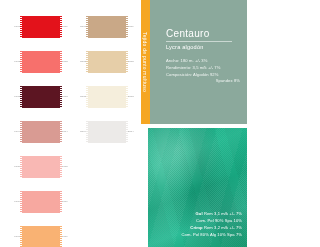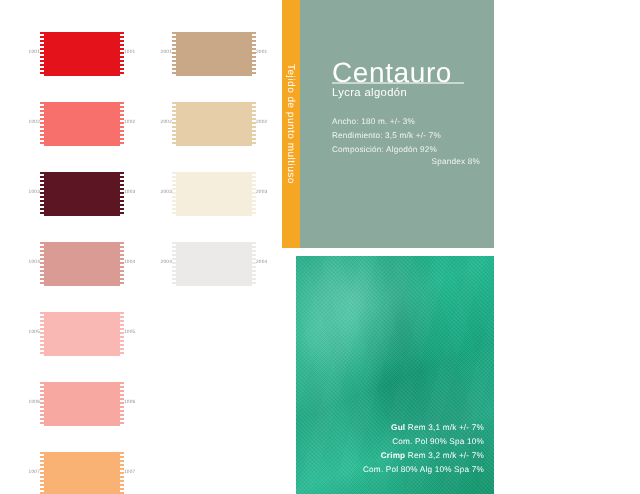--- a/index.html
+++ b/index.html
@@ -104,21 +104,21 @@
     position: absolute;
     left: 150px; top: 0;
     width: 97px;
     height: 124px;
     background: #8ba99c;
     color: #ffffff;
   }
   #product-title {
     position: absolute;
     left: 16px; top: 28px;
-    font-size: 14px;
+    font-size: 10px;
     font-weight: 400;
     letter-spacing: 0.3px;
     color: #ffffff;
   }
   #title-rule {
     position: absolute;
     left: 16px; top: 41px;
     width: 66px;
     height: 1px;
     background: rgba(255,255,255,0.55);

